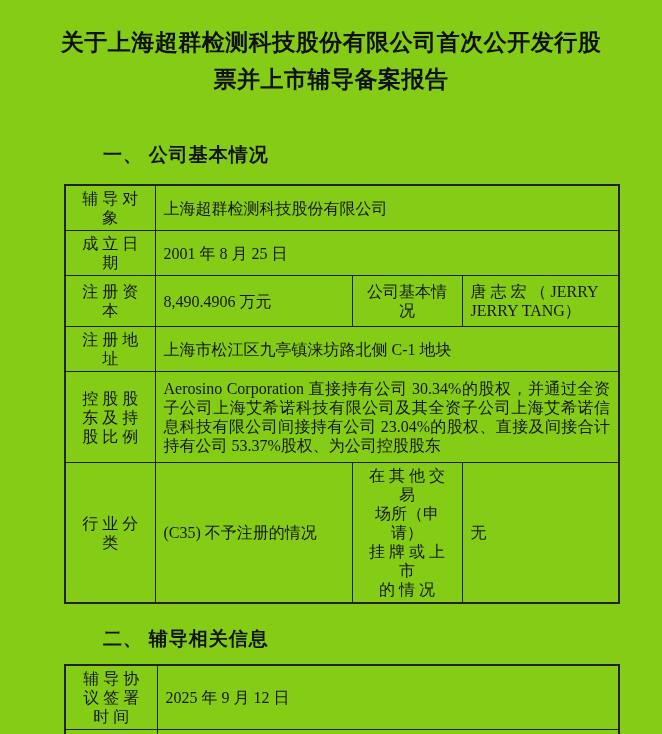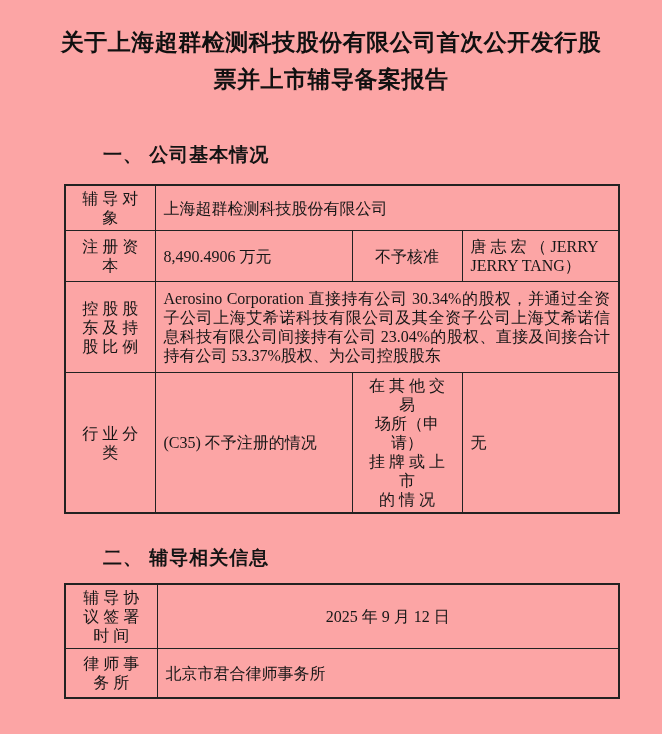--- a/index.html
+++ b/index.html
@@ -1,44 +1,44 @@
 <!DOCTYPE html>
 <html><head>
 <meta charset="utf-8">
 <style>
   html, body { margin: 0; padding: 0; background: #ffffff; }
   .page {
     position: relative;
     width: 662px;
     height: 734px;
     overflow: hidden;
-    background: #fca5a5;
+    background: #84cc16;
     color: #161616;
     font-family: "Liberation Serif", serif;
   }
   .doc-title {
     font-family: "Liberation Sans", sans-serif;
     font-weight: bold;
     font-size: 23px;
     line-height: 37px;
     letter-spacing: 0.5px;
     text-align: center;
     margin: 24px 28px 0 28px;
     white-space: pre-line;
     color: #111;
   }
   .sec-heading {
-    font-family: Liberation Sans, sans-serif;
+    font-family: Liberation Serif, serif;
     font-weight: bold;
     font-size: 19px;
     letter-spacing: 1px;
     color: #141414;
     margin: 44px 0 16px 103px;
   }
-  .sec-heading.second { margin-top: 31px; margin-bottom: 12px; }
+  .sec-heading.second { margin-top: 22px; margin-bottom: 12px; }
 
   table.info {
     border-collapse: collapse;
     table-layout: fixed;
     margin-left: 64px;
     width: 554px;
     font-size: 16px;
     color: #171717;
     border: 2px solid #222;
   }
@@ -59,21 +59,21 @@
   col.c2 { width: 197px; }
   col.c3 { width: 110px; }
   col.c4 { width: 157px; }
   col.cLabel { width: 92px; }
   col.cVal  { width: 462px; }
   tr.h30 td { height: 30px; }
   tr.h28 td { height: 28px; }
   tr.h44 td { height: 44px; }
   tr.h29 td { height: 29px; }
   tr.h84 td { height: 84px; }
-  tr.h45 td { height: 45px; text-align: center; }
+  tr.h45 td { height: 45px; }
   tr.h27 td { height: 27px; }
   tr.h42 td { height: 42px; }
 </style>
 </head>
 <body>
 
 <div class="page">
 
   <h1 class="doc-title pre">关于上海超群检测科技股份有限公司首次公开发行股
 票并上市辅导备案报告</h1>
@@ -85,25 +85,33 @@
         <col class="c1">
         <col class="c2">
         <col class="c3">
         <col class="c4">
       </colgroup>
     <tbody>
       <tr class="h30">
         <td class="label">辅 导 对 象</td>
         <td colspan="3">上海超群检测科技股份有限公司</td>
       </tr>
+      <tr class="h28">
+        <td class="label">成 立 日 期</td>
+        <td colspan="3">2001 年 8 月 25 日</td>
+      </tr>
       <tr class="h44">
         <td class="label">注 册 资 本</td>
         <td>8,490.4906 万元</td>
-        <td class="label">不予核准</td>
+        <td class="label">公司基本情况</td>
         <td>唐 志 宏 （ JERRY JERRY TANG）</td>
+      </tr>
+      <tr class="h29">
+        <td class="label">注 册 地 址</td>
+        <td colspan="3">上海市松江区九亭镇涞坊路北侧 C-1 地块</td>
       </tr>
       <tr class="h84">
         <td class="label">控 股 股 东 及 持 股 比 例</td>
         <td colspan="3" class="justify">Aerosino Corporation 直接持有公司 30.34%的股权，并通过全资子公司上海艾希诺科技有限公司及其全资子公司上海艾希诺信息科技有限公司间接持有公司 23.04%的股权、直接及间接合计持有公司 53.37%股权、为公司控股股东</td>
       </tr>
       <tr class="h84">
         <td class="label">行 业 分 类</td>
         <td>(C35) 不予注册的情况</td>
         <td class="label pre">在 其 他 交 易
 场所（申请）

